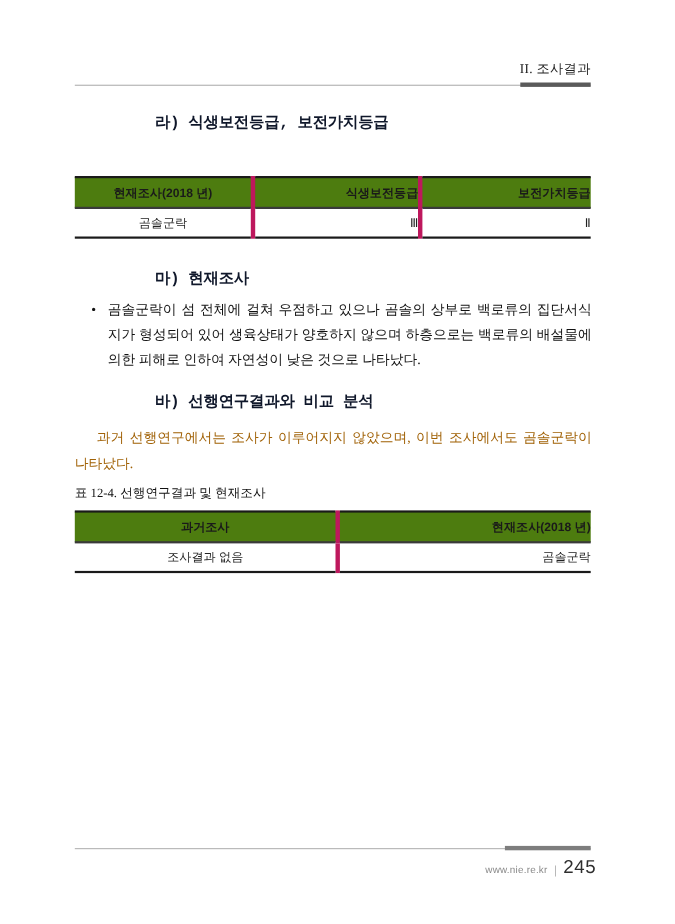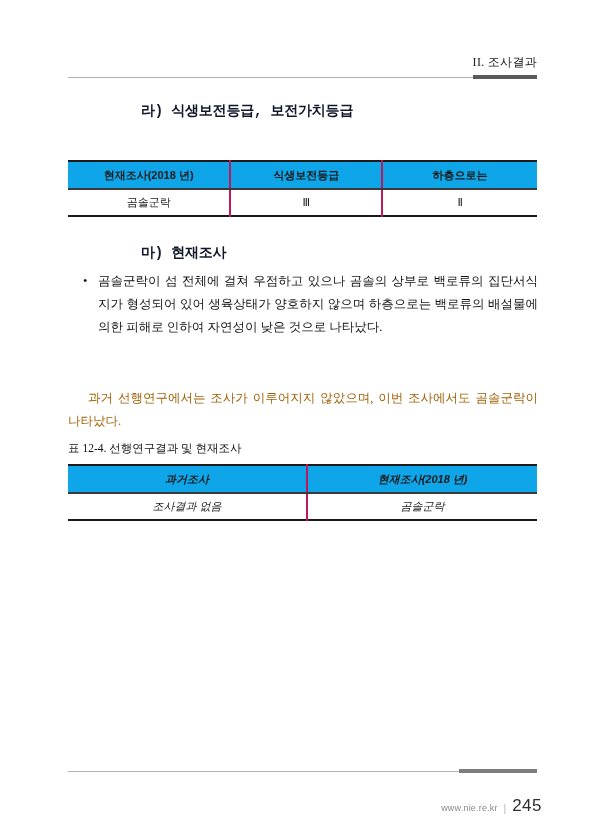--- a/index.html
+++ b/index.html
@@ -42,27 +42,27 @@
 
   
   table.datatable{
     position:absolute;left:68px;width:469px;
     border-collapse:collapse;table-layout:fixed;
     font-family:"Liberation Sans","DejaVu Sans",sans-serif;
     font-size:11px;color:#222;text-align:center;
     border-top:2px solid #1a1a1a;border-bottom:2px solid #1a1a1a;
   }
   .table-1{top:160px;}
-  .table-2{top:464px;font-style:italic;}
+  .table-2{top:464px;}
   table.datatable th{
-    background:#0ea5e9;font-weight:bold;height:26px;
+    background:#4d7c0f;font-weight:bold;height:26px;
     border-bottom:2px solid #3a3a3a;padding:0;font-size:11px;color:#1a1a1a;
   }
   table.datatable td{height:25px;padding:0;color:#222;}
-  table.datatable th + th, table.datatable td + td{border-left:2px solid #be185d;}
+  table.datatable th + th, table.datatable td + td{border-left:4px solid #be185d;text-align:right;}
   td.roman{color:#555;font-family:"DejaVu Sans","Liberation Sans",sans-serif;}
 
   
   .bullet-block{
     position:absolute;left:68px;top:270px;width:470px;
     font-size:12.5px;line-height:23px;text-align:justify;color:#111;
   }
   .bullet-item{position:relative;padding-left:30px;}
   .bullet-dot{position:absolute;left:15px;top:0;color:#111;}
   .para{
@@ -71,21 +71,20 @@
     text-indent:20px;
   }
 
   
   .footer-rule{position:absolute;top:771px;left:68px;width:469px;height:1px;background:#b3b3b3;}
   .footer-rule-thick{position:absolute;top:769px;left:459px;width:78px;height:4px;background:#7d7d7d;}
   .page-footer-text{
     position:absolute;top:779px;right:72px;
     display:flex;align-items:baseline;
     font-family:"Liberation Sans","DejaVu Sans",sans-serif;
-    margin-top:17px;
   }
   .footer-url{font-size:9px;color:#8a8a8a;letter-spacing:0.2px;}
   .footer-sep{font-size:9px;color:#aaa;margin:0 6px;transform:scaleY(1.2);}
   .footer-num{font-size:17px;color:#2e2e2e;font-weight:400;letter-spacing:0.5px;}
 </style>
 </head>
 <body>
 
 <div class="page">
 
@@ -98,40 +97,41 @@
   <table class="datatable table-1">
     <colgroup>
       <col style="width:34.6%">
         <col style="width:32.4%">
         <col style="width:33%">
     </colgroup>
     <thead>
       <tr>
         <th>현재조사(2018 년)</th>
         <th>식생보전등급</th>
-        <th>하층으로는</th>
+        <th>보전가치등급</th>
       </tr>
     </thead>
     <tbody>
       <tr>
         <td>곰솔군락</td>
         <td class="roman">Ⅲ</td>
         <td class="roman">Ⅱ</td>
       </tr>
     </tbody>
   </table>
 
   <div class="section-heading heading-ma">마) 현재조사</div>
   <div class="bullet-block">
     <div class="bullet-item">
       <span class="bullet-dot">•</span>
       <span>곰솔군락이 섬 전체에 걸쳐 우점하고 있으나 곰솔의 상부로 백로류의 집단서식지가 형성되어 있어 생육상태가 양호하지 않으며 하층으로는 백로류의 배설물에 의한 피해로 인하여 자연성이 낮은 것으로 나타났다.</span>
     </div>
   </div>
 
+  <div class="section-heading heading-ba">바) 선행연구결과와 비교 분석</div>
   <div class="para">과거 선행연구에서는 조사가 이루어지지 않았으며, 이번 조사에서도 곰솔군락이 나타났다.</div>
 
   <div class="table-caption caption-2">표 12-4. 선행연구결과 및 현재조사</div>
   <table class="datatable table-2">
     <colgroup>
       <col style="width:51%">
         <col style="width:49%">
     </colgroup>
     <thead>
       <tr>

